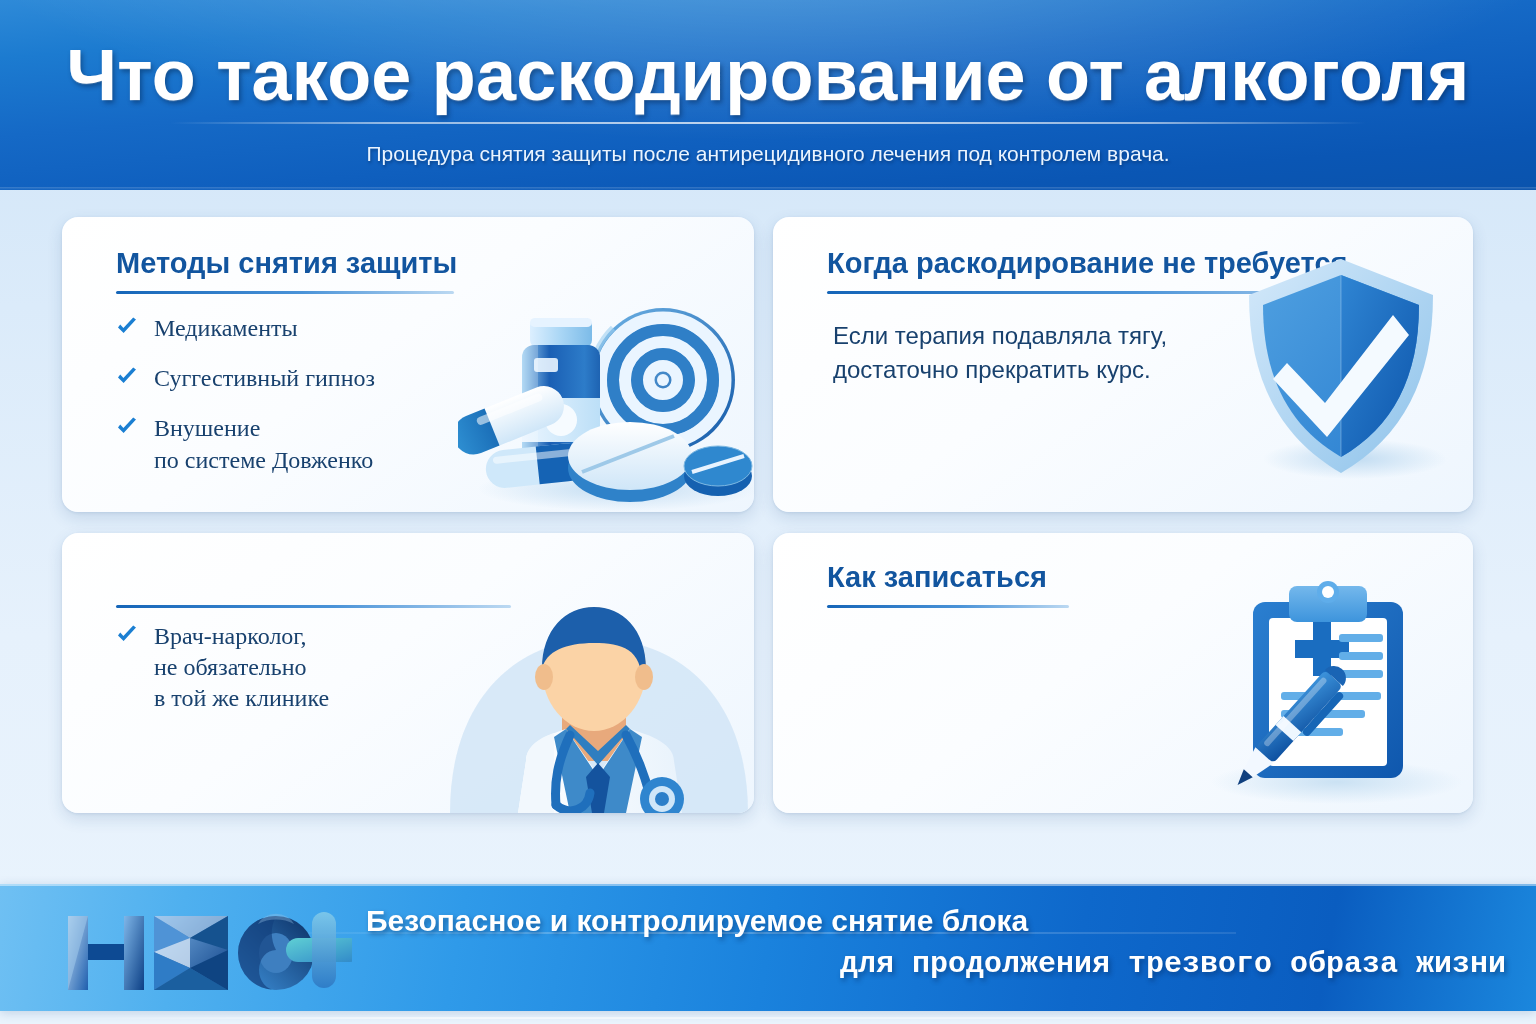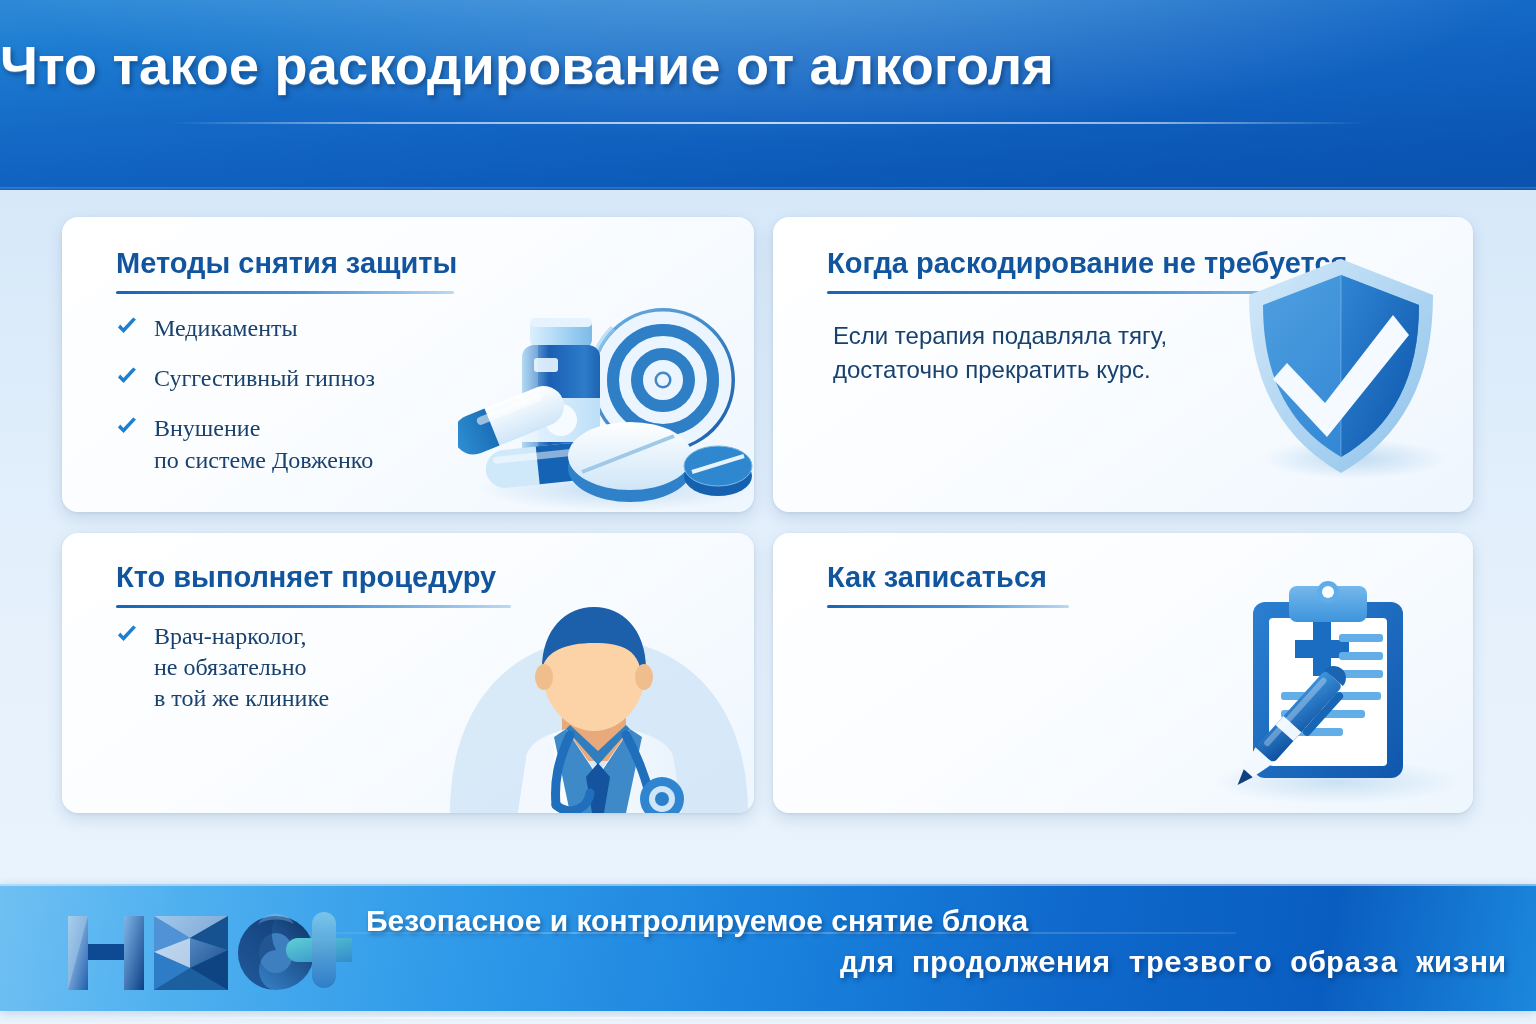--- a/index.html
+++ b/index.html
@@ -25,22 +25,22 @@
     content:""; position:absolute; left:0; right:0; bottom:0; height:3px;
     background:linear-gradient(180deg, rgba(255,255,255,.18), rgba(255,255,255,0));
   }
   .hdr-sheen{
     position:absolute; left:-10%; top:-60%; width:120%; height:150%;
     background:radial-gradient(ellipse at 50% 15%, rgba(255,255,255,.28) 0%, rgba(255,255,255,0) 62%);
     pointer-events:none;
   }
   .title {
     position:absolute; left:0; right:0; top:34px;
-    text-align:left;
-    font-size:54px; font-weight:bold; color:#ffffff;
+    text-align:center;
+    font-size:72px; font-weight:bold; color:#ffffff;
     letter-spacing:.2px;
     text-shadow: 2px 3px 5px rgba(0,30,70,.45), 0 1px 0 rgba(255,255,255,.25);
     white-space:nowrap;
   }
   .title-rule{
     position:absolute; left:170px; right:170px; top:122px; height:2px;
     background:linear-gradient(90deg, rgba(255,255,255,0) 0%, rgba(255,255,255,.55) 18%, rgba(255,255,255,.75) 50%, rgba(255,255,255,.55) 82%, rgba(255,255,255,0) 100%);
   }
   .subtitle{
     position:absolute; left:0; right:0; top:142px;
@@ -153,20 +153,21 @@
 </style>
 </head>
 <body>
 
 <div class="poster">
 
   <div class="header">
     <div class="hdr-sheen"></div>
     <div class="title">Что такое раскодирование от алкоголя</div>
     <div class="title-rule"></div>
+    <div class="subtitle">Процедура снятия защиты после антирецидивного лечения под контролем врача.</div>
   </div>
 
   <div class="grid">
 
     <div class="card" id="card-0">
       <div class="card-title">Методы снятия защиты</div>
       <div class="title-underline"></div>
       <div class="bullets">
         <div class="bullet">
           <span class="chk">
@@ -317,21 +318,20 @@
           <path d="M104 8 L196 44 C196 128 166 186 104 222 C42 186 12 128 12 44 Z" fill="url(#shOuter)"></path>
           <path d="M104 24 L182 54 C182 126 156 176 104 206 C52 176 26 126 26 54 Z" fill="url(#shLeft)"></path>
           <path d="M104 24 L182 54 C182 126 156 176 104 206 Z" fill="url(#shRight)"></path>
           <path d="M104 24 L104 206" stroke="#ffffff" stroke-width="1.2" opacity=".22"></path>
           <path d="M50 112 L88 152 L156 64 L172 84 L90 186 L36 128 Z" fill="#f4faff"></path>
         </svg>
       </div>
     </div>
 
     <div class="card" id="card-2">
-      <div class="card-title">Кто выполняет процедуру</div>
       <div class="title-underline"></div>
       <div class="bullets">
         <div class="bullet">
           <span class="chk">
             <svg width="22" height="20" viewBox="0 0 22 20">
                 <path d="M2 10.5 L7.6 16 L20 2.6 L17.2 0.4 L7.4 11 L4.2 7.6 Z" fill="currentColor"></path>
               </svg>
           </span>
           <span class="btext">Врач-нарколог,
 не обязательно

